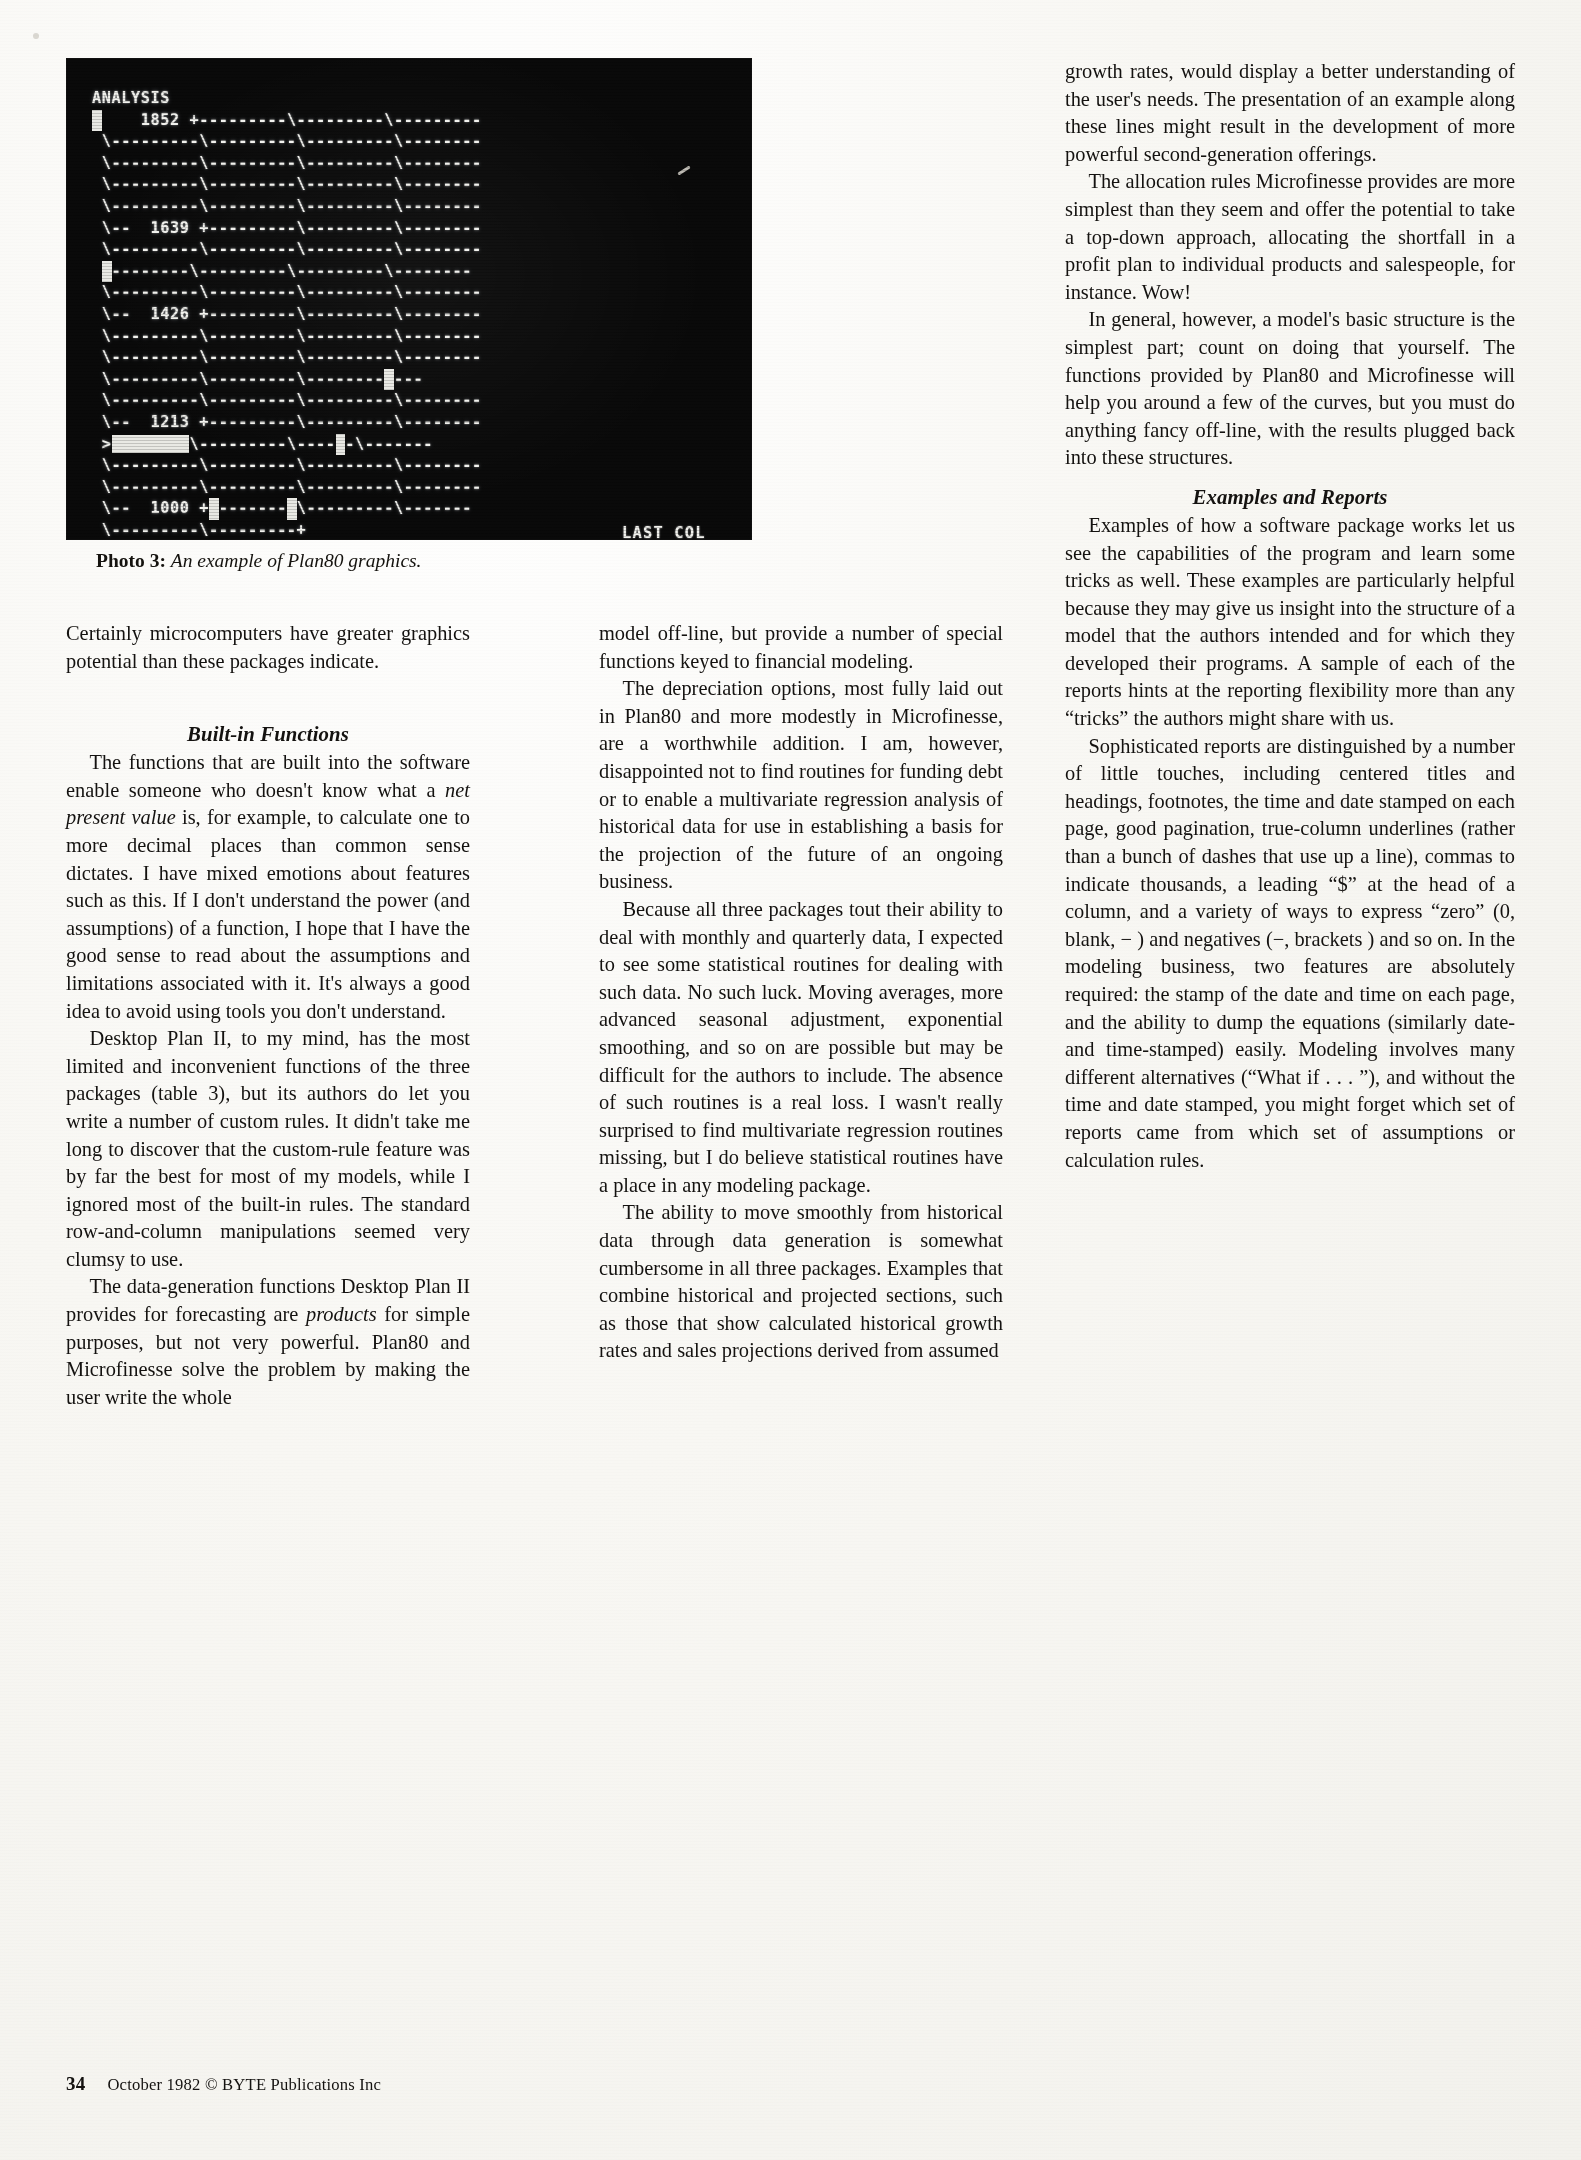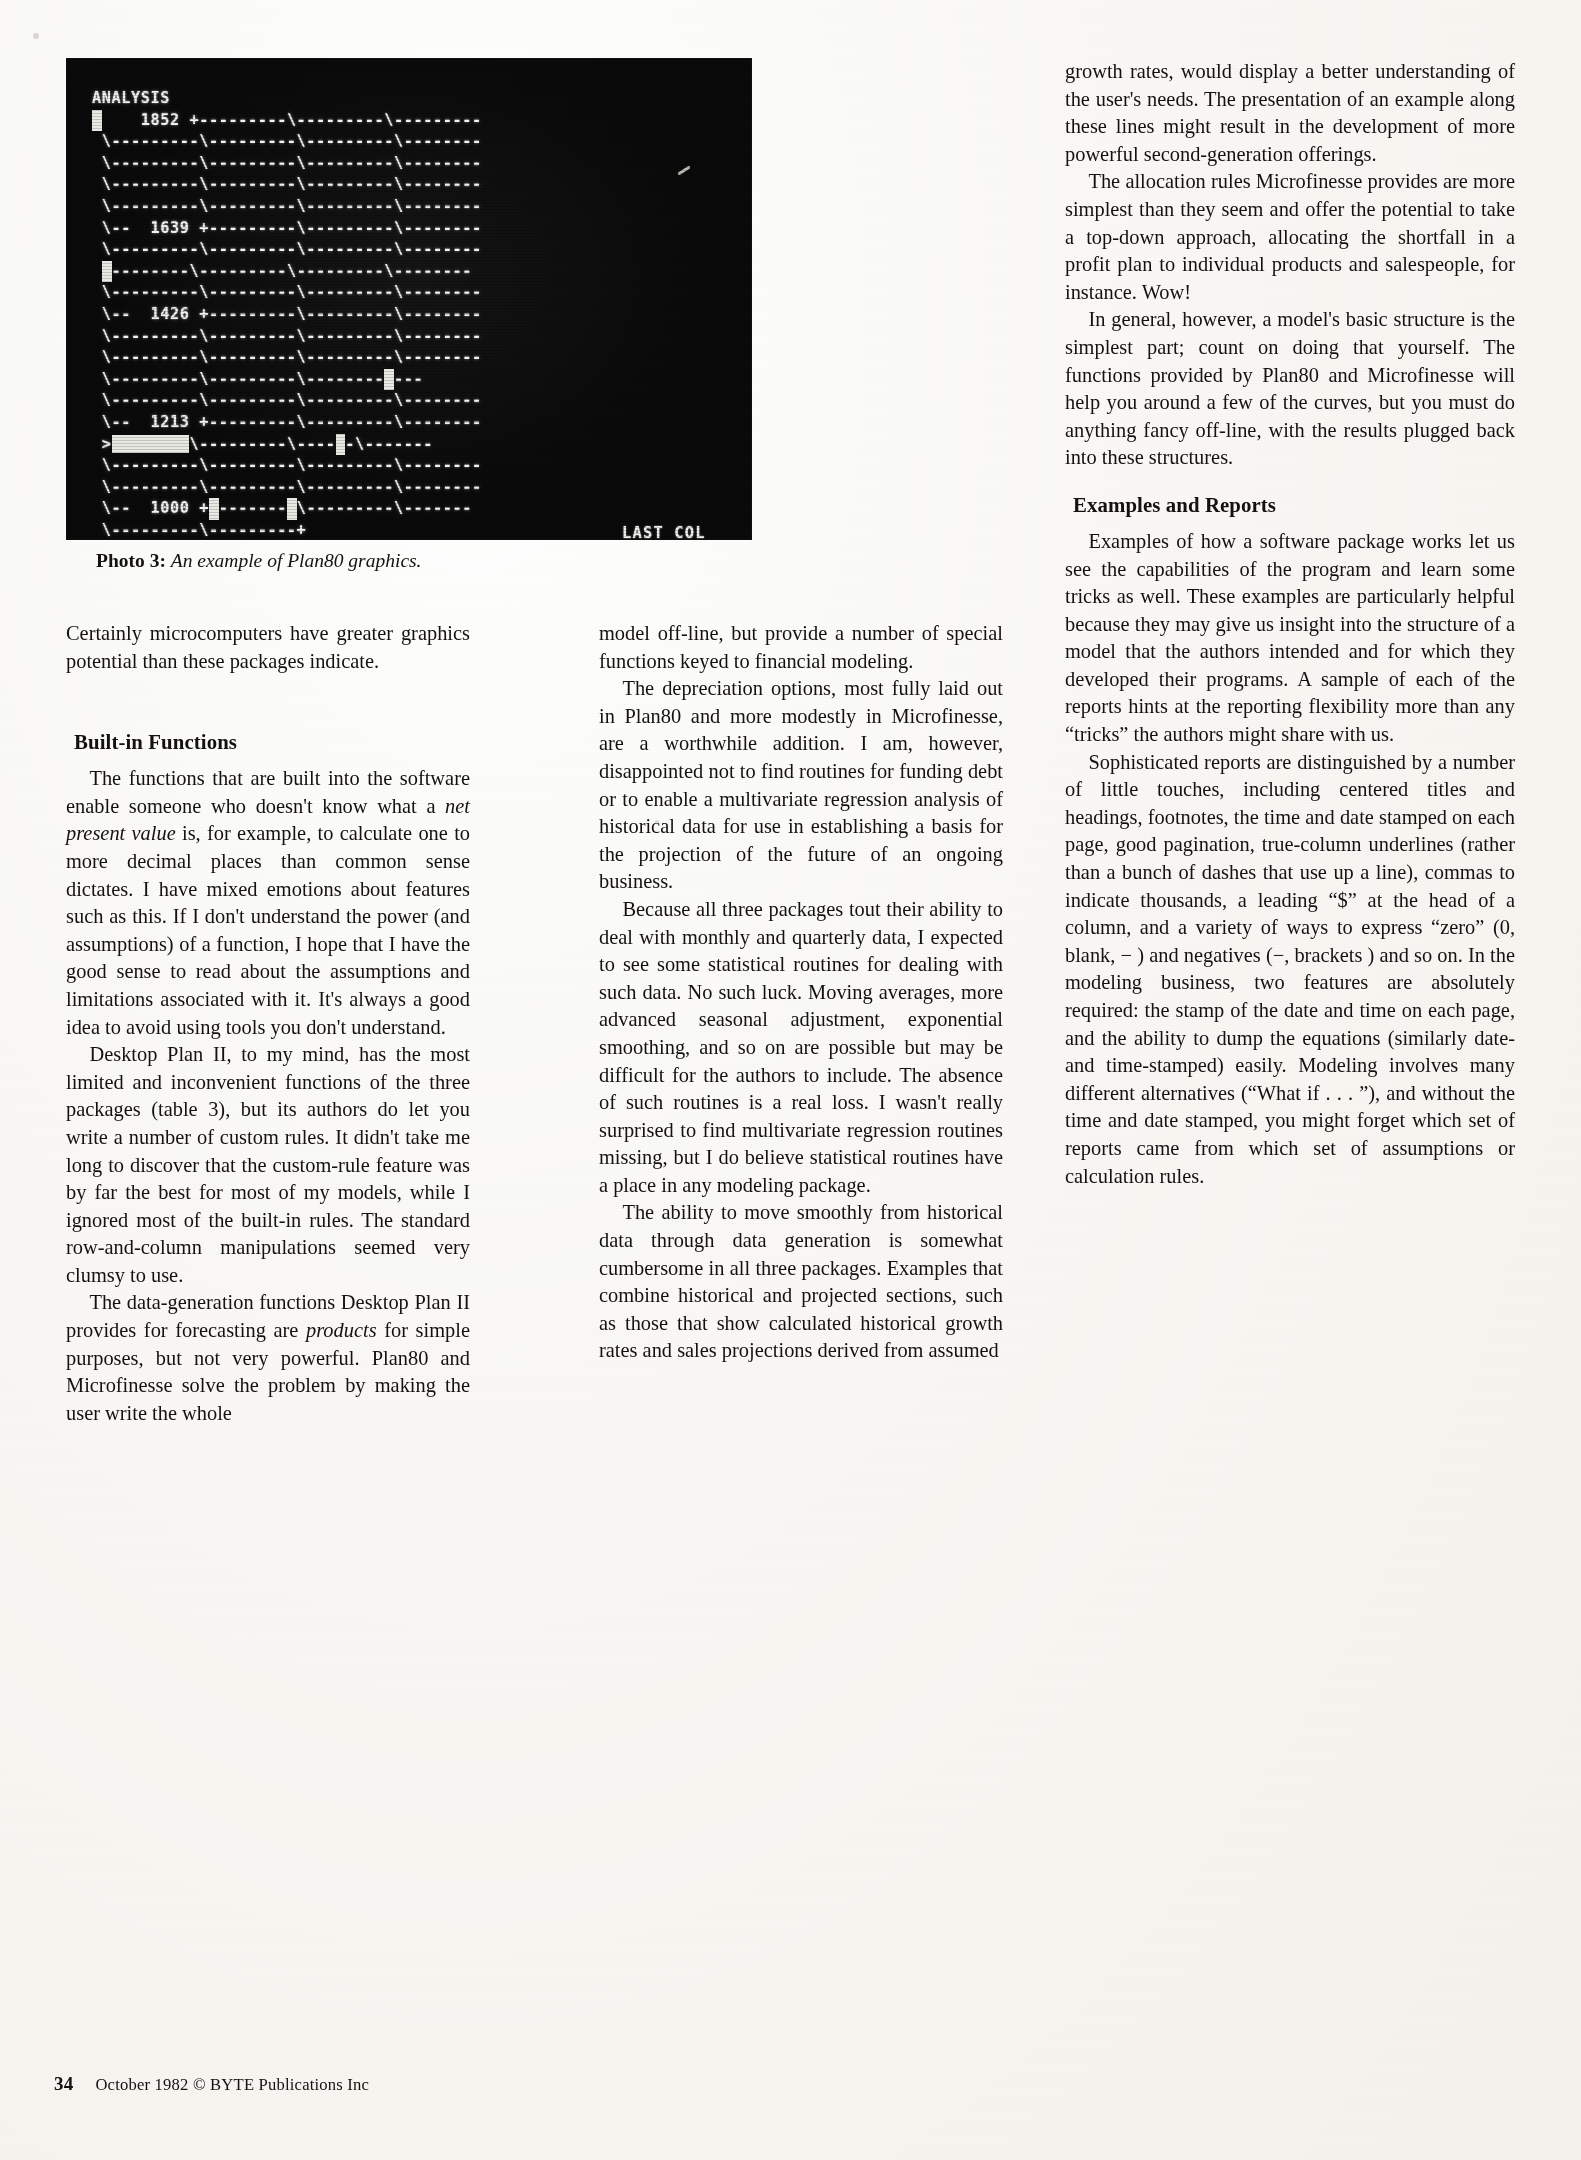--- a/index.html
+++ b/index.html
@@ -129,40 +129,41 @@
     text-align: justify;
     text-justify: inter-word;
     hyphens: none;
   }
   .col p {
     margin: 0;
     text-indent: 1.15em;
   }
   .col p.noindent { text-indent: 0; }
   .col h3 {
-    margin: 8px;
+    margin: 0;
     font-size: 20.8px;
     line-height: 30px;
     font-weight: 700;
-    text-align: left;
+    text-align: center;
     letter-spacing: .1px;
+    font-style: italic;
   }
   .spacer-lg { height: 44px; }
   .spacer-sm { height: 10px; }
 
   #col-left  { left: 66px;   top: 620px; width: 404px; }
   #col-mid   { left: 578px;  top: 620px; width: 404px; margin-left: 21px; }
   #col-right { left: 1065px; top: 58px;  width: 450px; }
 
   .col .ital { font-style: italic; }
 
   
   .footer {
     position: absolute;
-    left: 54px;
+    left: 66px;
     top: 2073px;
     font-size: 16px;
     color: #141210;
     letter-spacing: .2px;
     font-family: Liberation Serif, serif;
   }
   .footer .pg { font-weight: 700; font-size: 19px; margin-right: 22px; }
   .footer .txt { font-size: 16.6px; }
 
   

